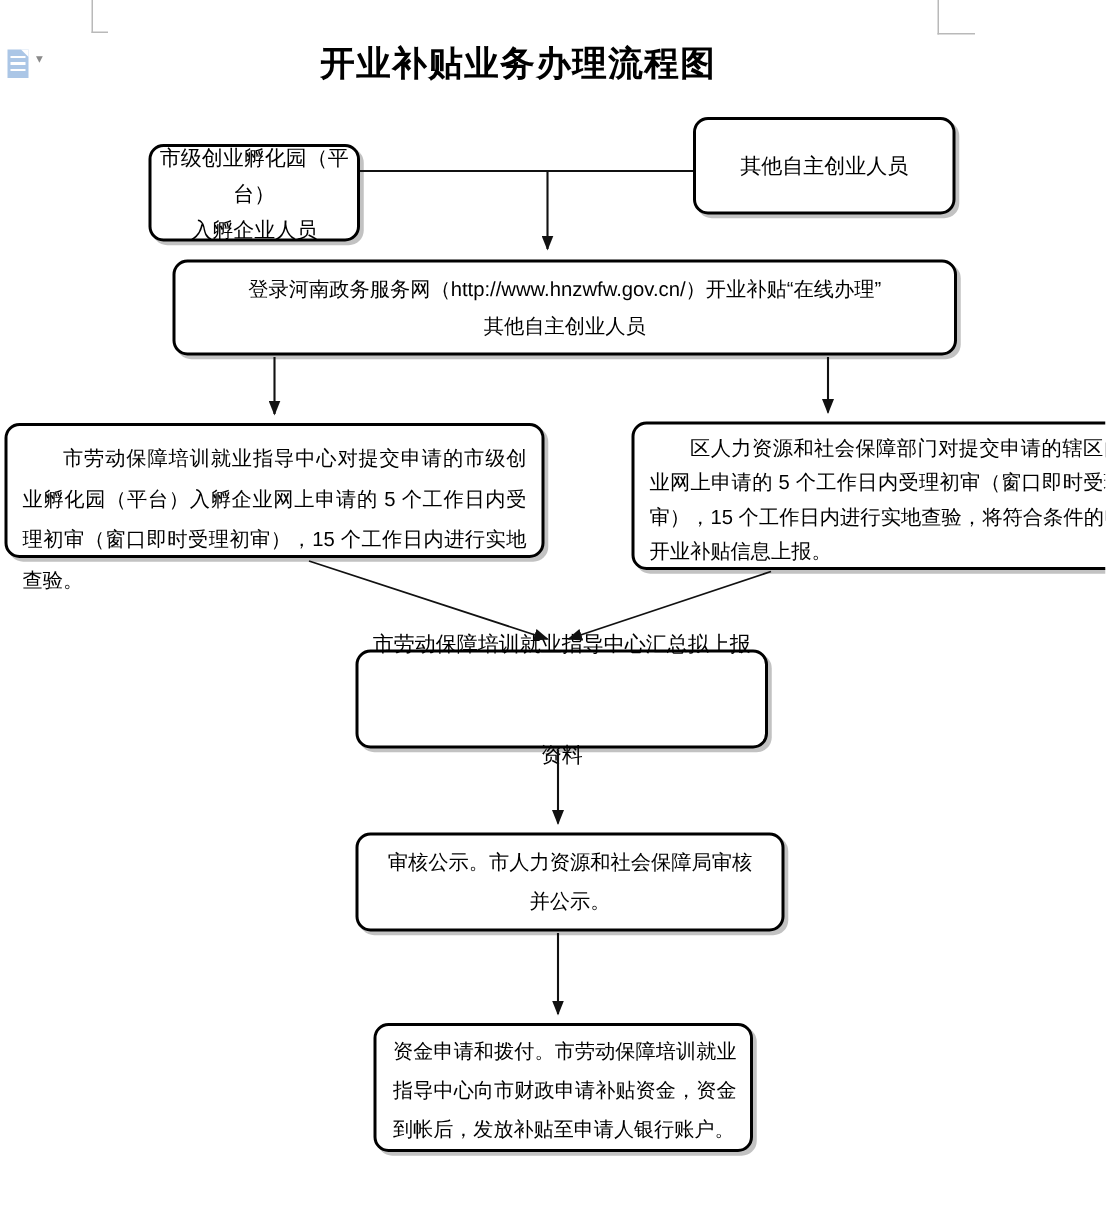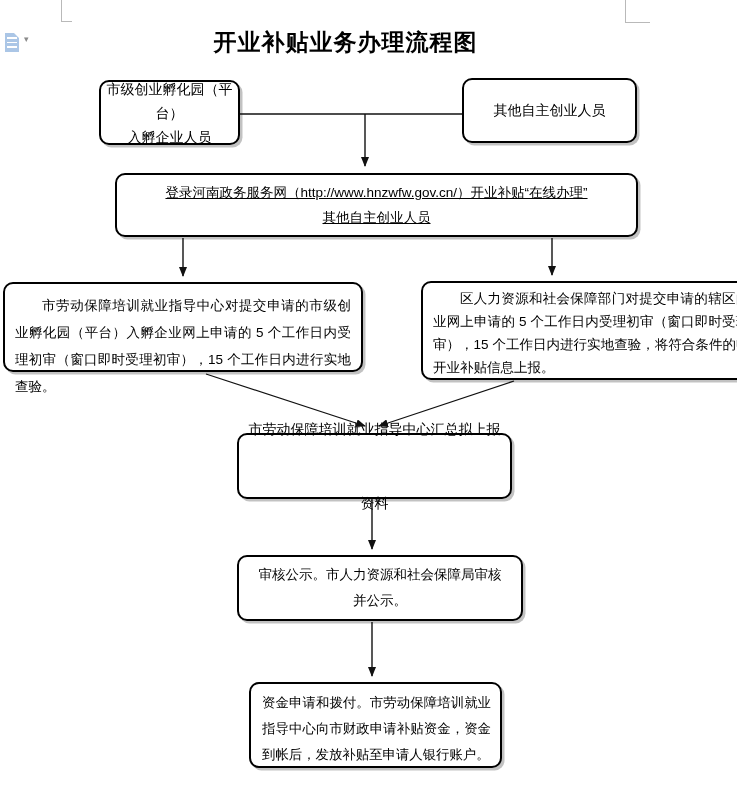--- a/index.html
+++ b/index.html
@@ -19,31 +19,31 @@
     background:repeating-linear-gradient(180deg,#ffffff 0 1.5px,transparent 1.5px 4.5px);}
   .dropdown-glyph{position:absolute;left:24px;top:34px;font-size:9px;color:#8a8a8a;line-height:10px;}
   
   .page-title{position:absolute;top:27px;left:-23px;width:737px;text-align:center;
     font-size:23px;font-weight:700;letter-spacing:1px;}
   
   .node{position:absolute;background:#ffffff;border:2px solid #000;border-radius:10px;
     box-sizing:border-box;box-shadow:2.5px 2.5px 0 rgba(120,120,120,0.45);}
   .node.center{display:flex;flex-direction:column;justify-content:center;align-items:center;text-align:center;}
   .node p{margin:0;}
-  #node-incubator{left:99px;top:80px;width:141px;height:65px;font-size:14px;line-height:24px;}
+  #node-incubator{left:99px;top:96px;width:141px;height:65px;font-size:14px;line-height:24px;}
   #node-other{left:462px;top:78px;width:175px;height:65px;font-size:14px;}
-  #node-login{left:115px;top:173px;width:523px;height:64px;font-size:13.5px;line-height:25px;padding:15px 4px;text-decoration:underline;}
+  #node-login{left:115px;top:173px;width:523px;height:64px;font-size:13.5px;line-height:25px;padding:15px 4px;}
   #node-city-center{left:3px;top:282px;width:360px;height:90px;padding:8px 10px 0 10px;}
   #node-city-center p{font-size:13.5px;line-height:27px;text-indent:2em;text-align:justify;}
   #node-district{left:373px;top:281px;width:354px;height:99px;padding:4px 10px 0 10px;margin-left:48px;}
   #node-district p{font-size:13.5px;line-height:23px;text-indent:2em;text-align:justify;}
   #node-summary{left:237px;top:433px;width:275px;height:66px;font-size:14px;line-height:26px;gap:48px;}
   #node-audit{left:237px;top:555px;width:286px;height:66px;font-size:13.5px;line-height:26px;}
   #node-funding{left:249px;top:682px;width:253px;height:86px;padding:6px 9px 0 11px;}
-  #node-funding p{font-size:13.4px;line-height:26px;text-align:justify;}
+  #node-funding p{font-size:13.4px;line-height:26px;text-align:justify;font-family:Liberation Mono, monospace;}
   
   #connectors{position:absolute;left:0;top:0;width:737px;height:807px;pointer-events:none;}
 </style>
 </head>
 <body>
 
 <div id="canvas">
 
   <div id="mark-left" class="margin-mark"></div>
   <div id="mark-right" class="margin-mark"></div>

